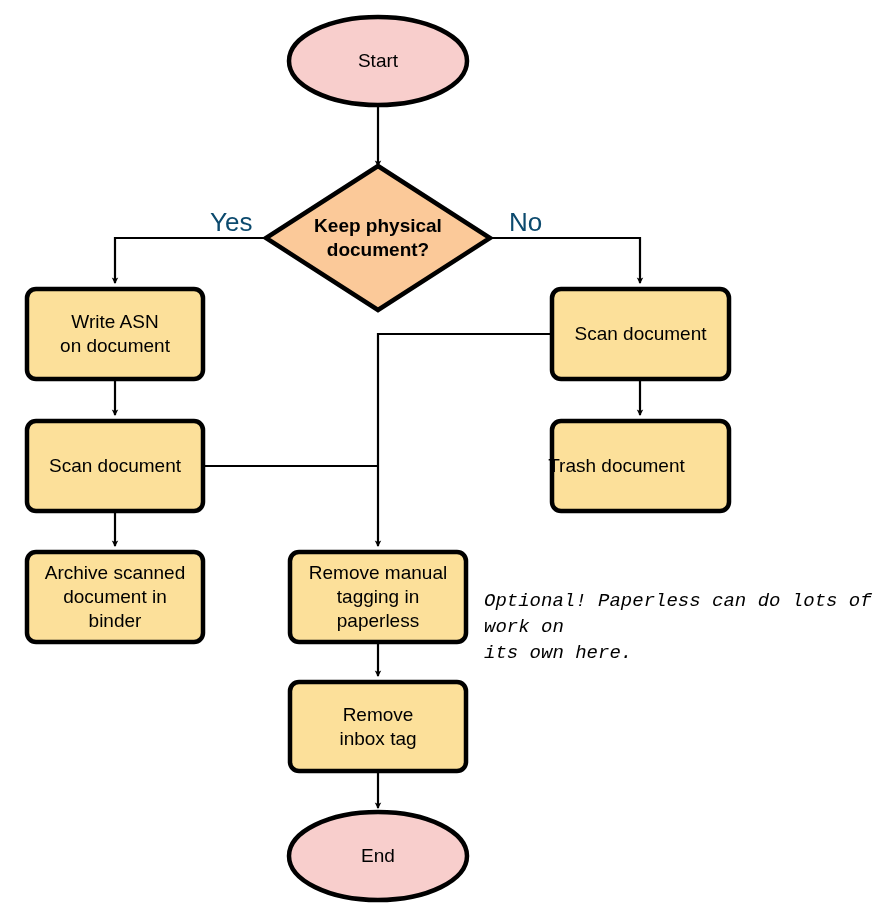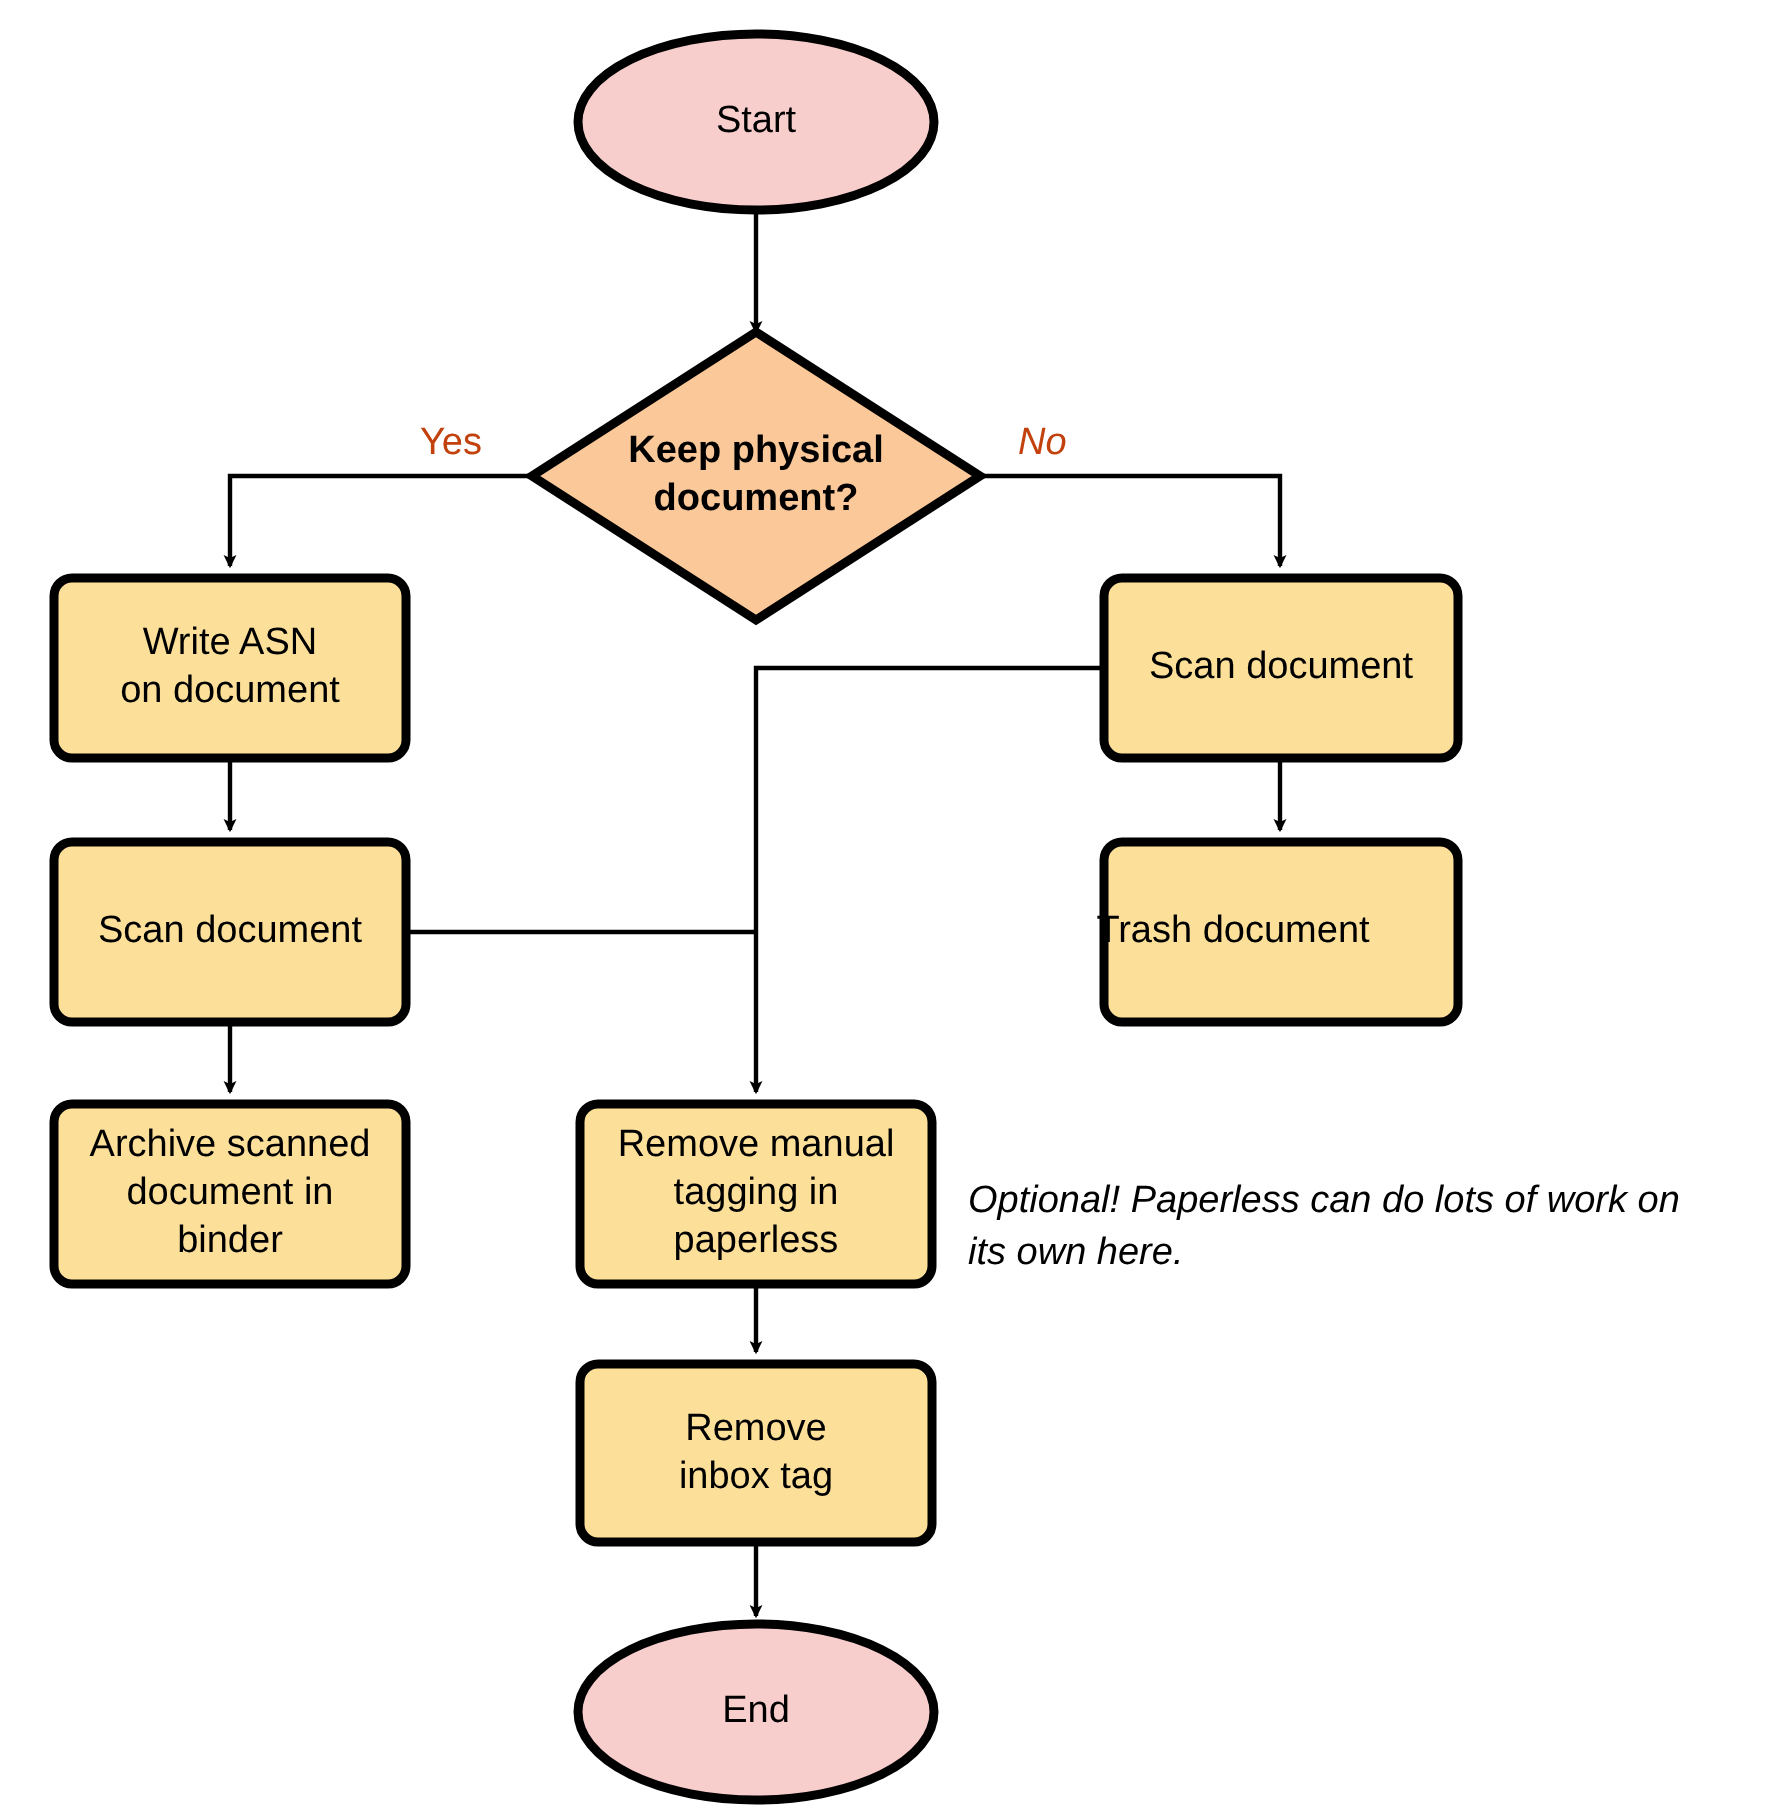--- a/index.html
+++ b/index.html
@@ -42,28 +42,28 @@
     font-size: 19px;
     line-height: 24px;
     color: #000000;
     white-space: pre-line;
     pointer-events: none;
     -webkit-font-smoothing: antialiased;
   }
   .edge-label {
     position: absolute;
     font-family: "Liberation Sans", sans-serif;
-    font-size: 19px;
+    font-size: 26px;
     line-height: 22px;
-    color: #c2410c;
+    color: #0c4a6e;
     white-space: nowrap;
   }
   .note-text {
     position: absolute;
-    font-family: Liberation Sans, sans-serif;
+    font-family: Liberation Mono, monospace;
     font-style: italic;
     font-size: 19px;
     line-height: 26px;
     color: #000000;
     white-space: pre-line;
   }
   .hit {
     position: absolute;
   }
 </style>
@@ -145,21 +145,21 @@
 tagging in
 paperless</div>
 
   <div class="node-label" style="left:290px; top:682px; width:176px; height:89px;">Remove
 inbox tag</div>
 
   <div class="node-label" style="left:289px; top:812px; width:178px; height:88px;">End</div>
 
   <div class="edge-label" style="left:210px; top:211px;">Yes</div>
 
-  <div class="edge-label" style="left:509px; top:211px;font-style:italic;">No</div>
+  <div class="edge-label" style="left:509px; top:211px;">No</div>
 
   <div class="note-text" style="left:484px; top:588px; width:400px;">Optional! Paperless can do lots of work on
 its own here.</div>
 
   <div class="hit" style="left:289px; top:17px; width:178px; height:88px; border-radius:50%;"></div>
   <div class="hit" style="left:266px; top:166px; width:224px; height:144px;"></div>
   <div class="hit" style="left:27px; top:289px; width:176px; height:90px;"></div>
   <div class="hit" style="left:27px; top:421px; width:176px; height:90px;"></div>
   <div class="hit" style="left:27px; top:552px; width:176px; height:90px;"></div>
   <div class="hit" style="left:552px; top:289px; width:177px; height:90px;"></div>

